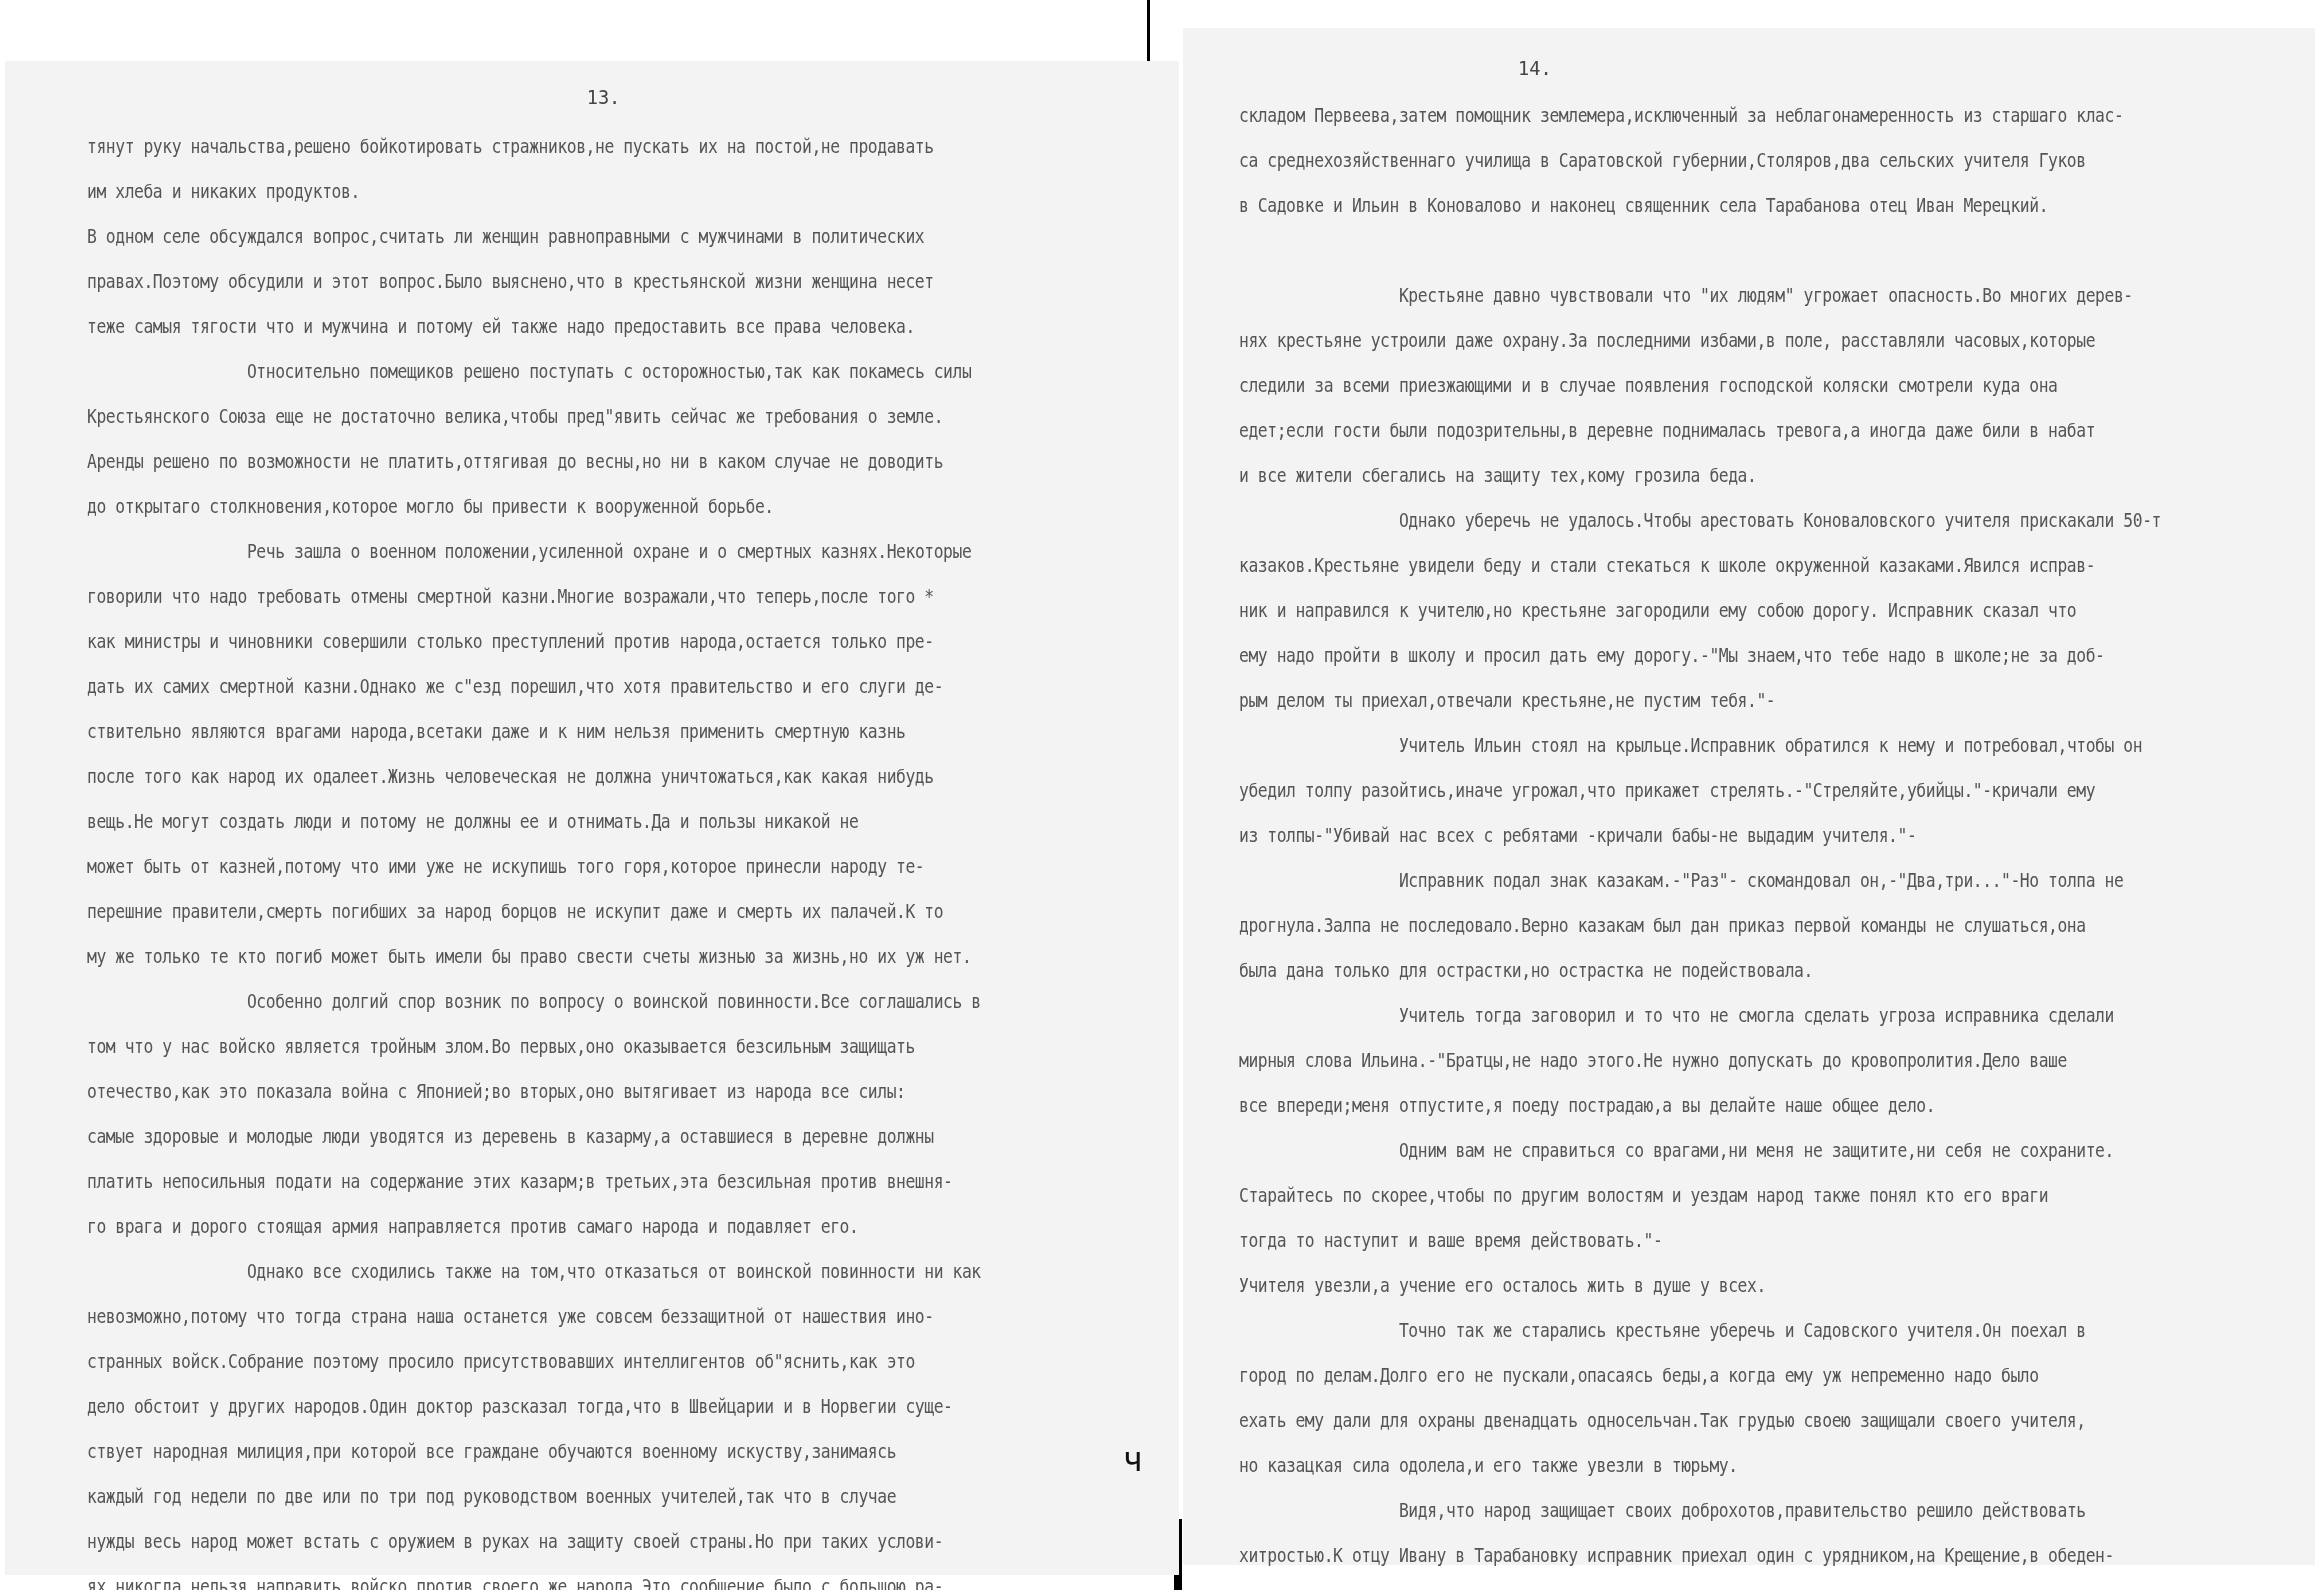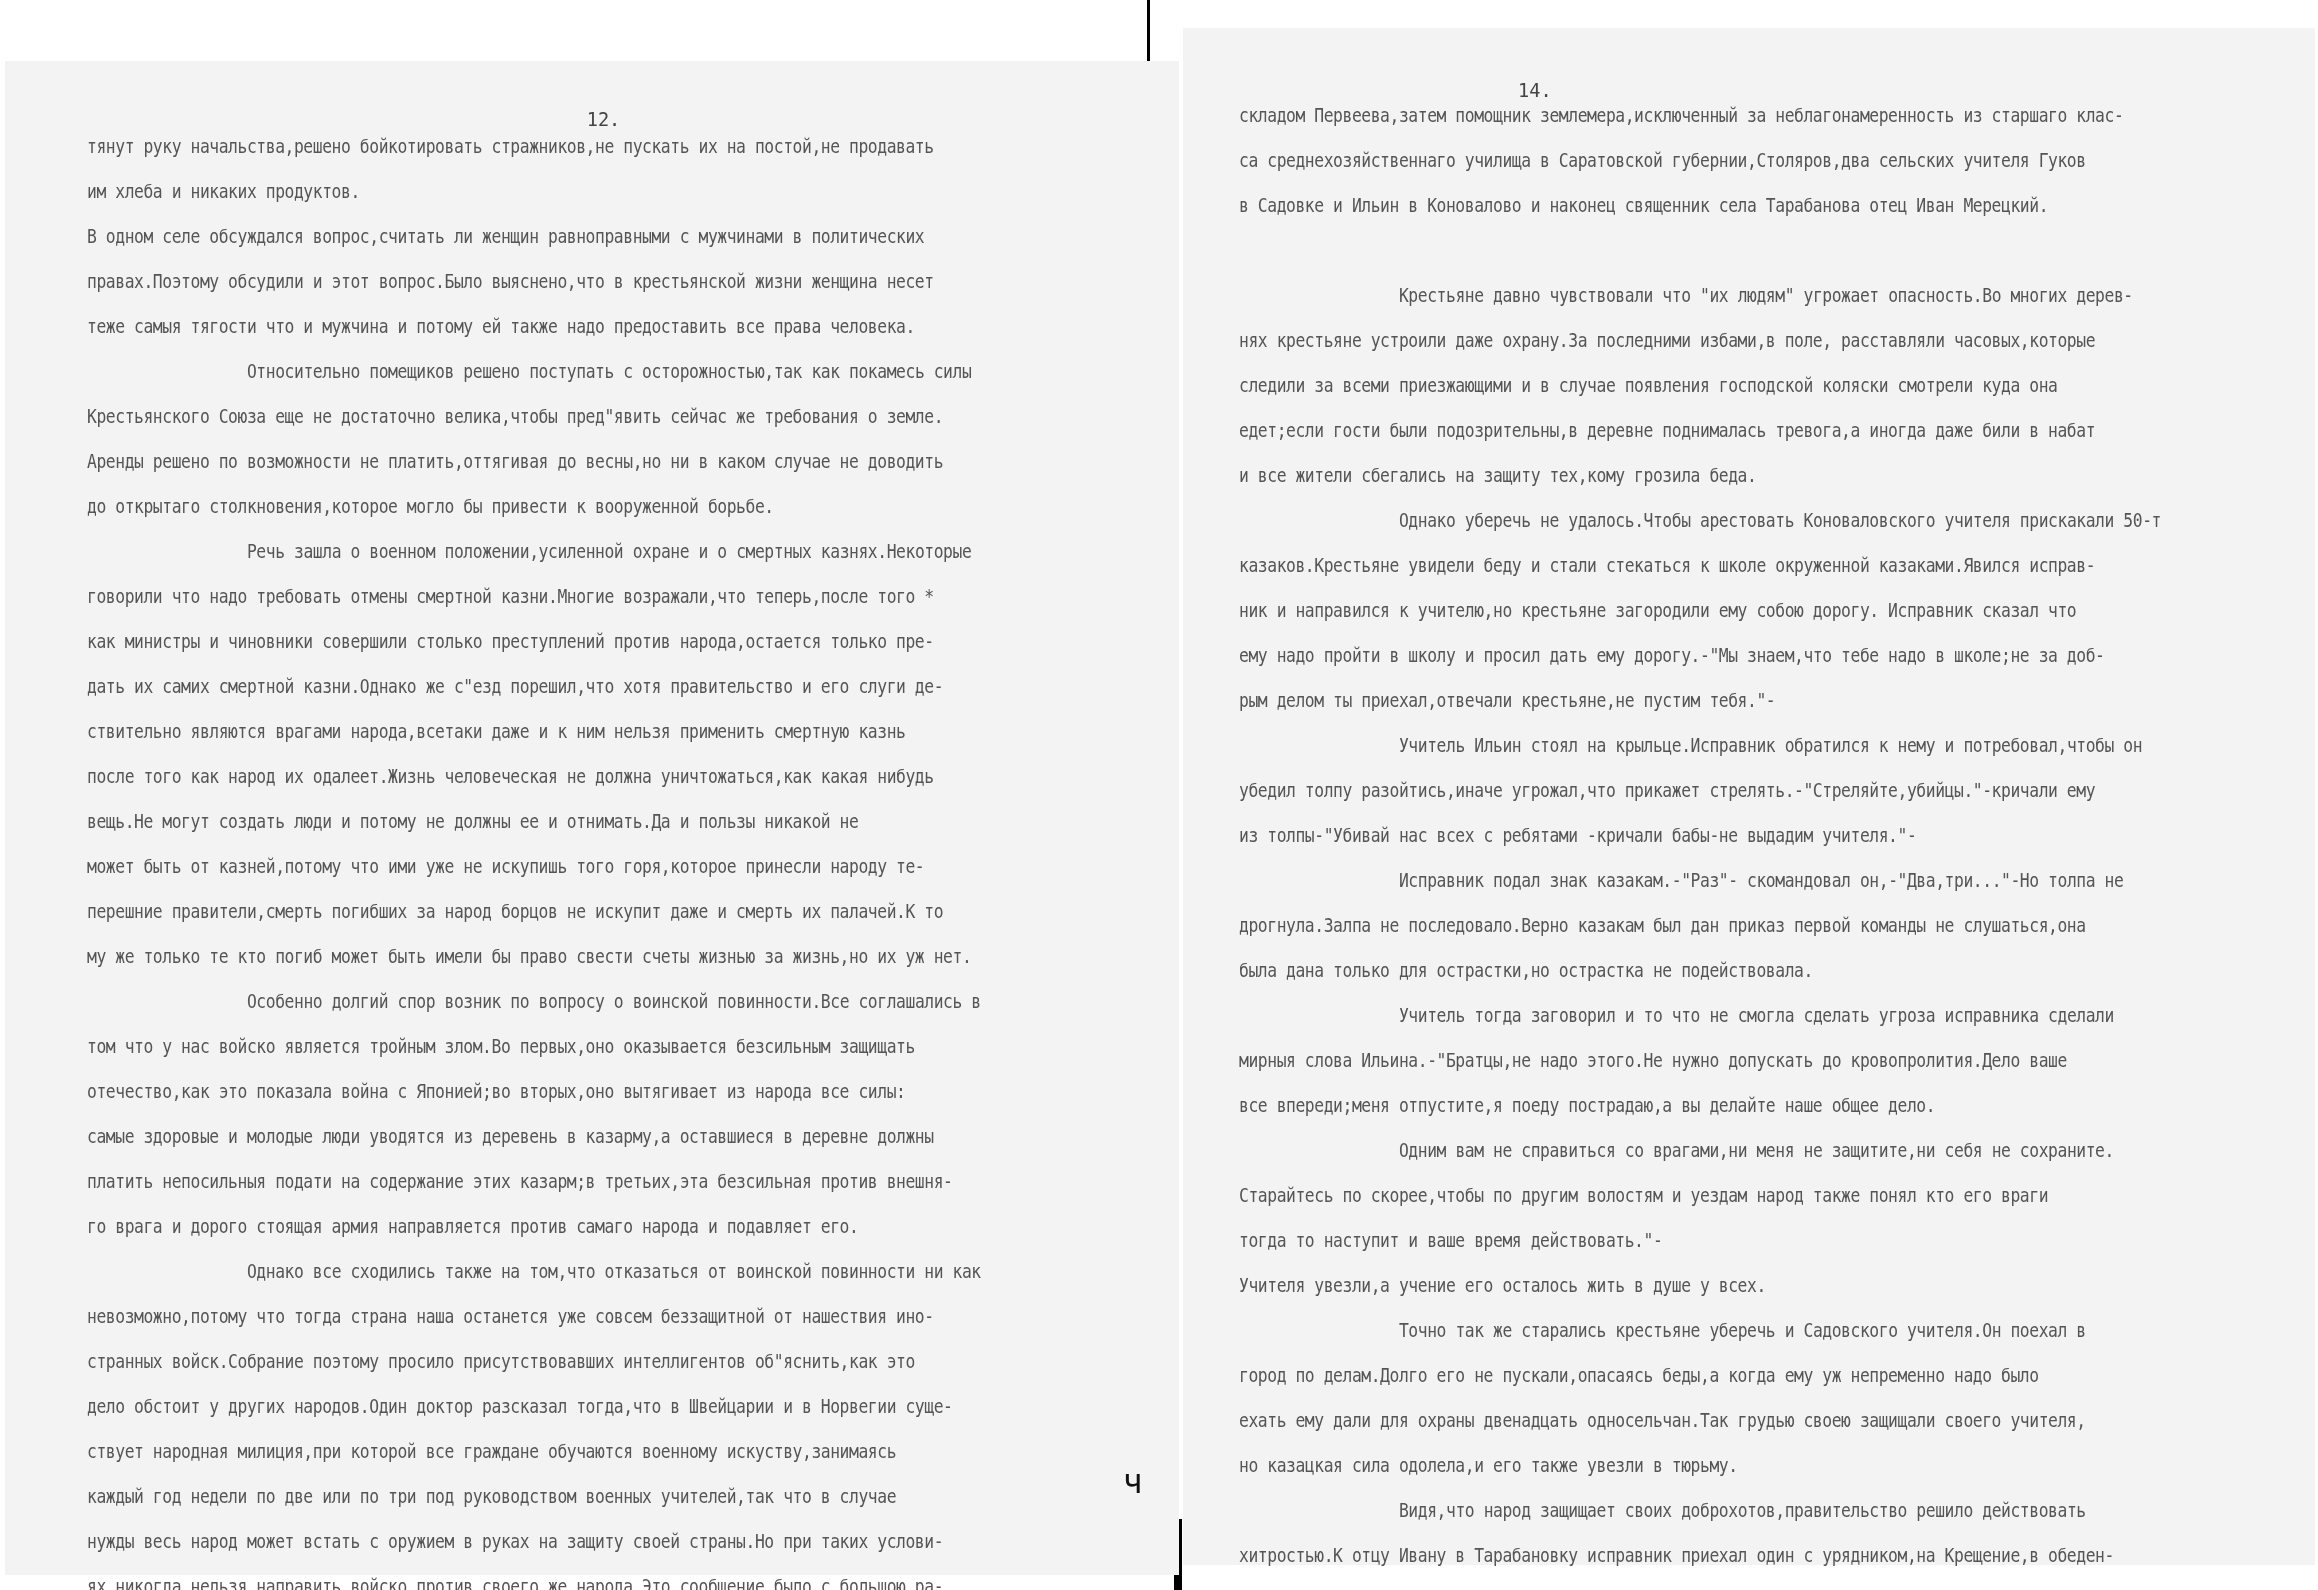--- a/index.html
+++ b/index.html
@@ -2,33 +2,33 @@
 <html style="font-size:7.5px"><head>
 <meta charset="utf-8">
 <style>
   html,body{margin:0;padding:0;background:#fff;}
   body{width:2319px;height:1590px;position:relative;overflow:hidden;font-family:"DejaVu Sans Mono","Liberation Mono",monospace;}
   .page{position:absolute;background:#f3f3f3;box-sizing:border-box;}
   .page-left{left:4.7px;top:61px;width:1174px;height:1514px;}
   .page-right{left:1183px;top:28px;width:1132px;height:1537px;}
   .divider{position:absolute;left:1147px;top:0;width:2.8px;height:84px;background:#000;}
   .divider2{position:absolute;left:1174px;top:1519px;width:8.4px;height:75px;background:#000;}
-  .pnum{position:absolute;font-size:18.6px;color:#444;margin-top:22px;}
+  .pnum{position:absolute;font-size:18.6px;color:#444;}
   .text{position:absolute;color:#555;font-size:19px;letter-spacing:-0.5px;}
   .line{white-space:nowrap;height:45px;line-height:45px;transform:scaleX(0.86);transform-origin:left center;}
   .indent{padding-left:186px;}
 </style>
 </head>
 <body>
 
 <div class="divider"></div>
 <div class="divider2"></div>
 
 <div class="page page-left">
-  <div class="pnum" style="left:582px;top:26px;">12.</div>
+  <div class="pnum" style="left:582px;top:26px;">13.</div>
   <div class="text" id="left-text" style="left:82px;top:63px;width:1025px;">
       <div class="line">тянут руку начальства,решено  бойкотировать стражников,не пускать их на постой,не продавать</div>
       <div class="line">им хлеба и никаких продуктов.</div>
       <div class="line">В одном селе обсуждался вопрос,считать ли  женщин равноправными с мужчинами в политических</div>
       <div class="line">правах.Поэтому обсудили и этот вопрос.Было выяснено,что в крестьянской жизни женщина несет</div>
       <div class="line">теже самыя тягости что и мужчина и потому ей также надо предоставить все права человека.</div>
       <div class="line indent">Относительно помещиков решено поступать с осторожностью,так как покамесь силы</div>
       <div class="line">Крестьянского Союза еще не достаточно велика,чтобы пред"явить сейчас же требования о земле.</div>
       <div class="line">Аренды решено по возможности не платить,оттягивая до весны,но ни в каком случае не доводить</div>
       <div class="line">до открытаго столкновения,которое могло бы привести к вооруженной борьбе.</div>

